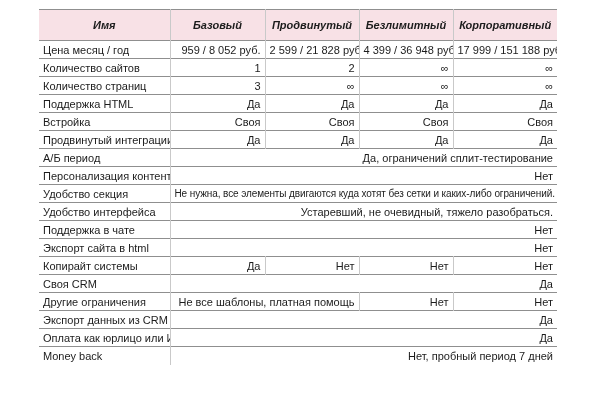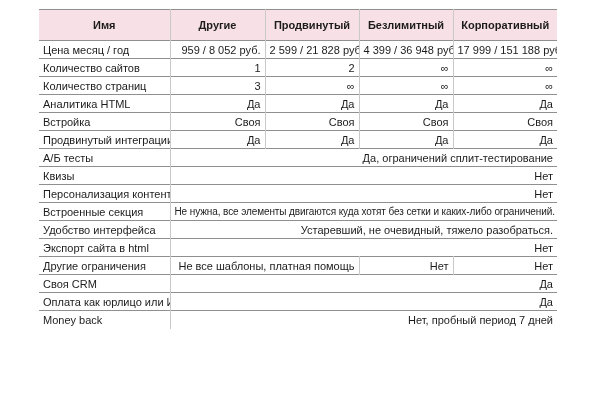--- a/index.html
+++ b/index.html
@@ -34,21 +34,21 @@
     border-left: 1px solid var(--col-border);
     overflow: hidden;
     white-space: nowrap;
     padding: 1px 4px;
     vertical-align: middle;
   }
   table.pricing th:first-child,
   table.pricing td:first-child {
     border-left: none;
   }
-  thead tr { height: 31px; }
+  thead tr { height: 31px; font-style: italic; }
   tbody tr { height: 18px; }
   th.col-header {
     background: var(--header-bg);
     font-weight: bold;
     font-size: 11px;
     text-align: center;
   }
   td.value-cell {
     font-size: 11px;
     text-align: right;
@@ -71,21 +71,21 @@
     <colgroup>
       <col style="width:131px">
       <col style="width:95px">
       <col style="width:94px">
       <col style="width:94px">
       <col style="width:104px">
     </colgroup>
     <thead>
       <tr>
         <th class="col-header">Имя</th>
-        <th class="col-header">Другие</th>
+        <th class="col-header">Базовый</th>
         <th class="col-header">Продвинутый</th>
         <th class="col-header">Безлимитный</th>
         <th class="col-header">Корпоративный</th>
       </tr>
     </thead>
     <tbody id="table-body">
         <tr>
           <td class="label-cell">Цена месяц / год</td>
           <td class="value-cell">959 / 8 052 руб.</td>
           <td class="value-cell">2 599 / 21 828 руб.</td>
@@ -100,72 +100,83 @@
           <td class="value-cell">∞</td>
         </tr>
         <tr>
           <td class="label-cell">Количество страниц</td>
           <td class="value-cell">3</td>
           <td class="value-cell">∞</td>
           <td class="value-cell">∞</td>
           <td class="value-cell">∞</td>
         </tr>
         <tr>
-          <td class="label-cell">Аналитика HTML</td>
+          <td class="label-cell">Поддержка HTML</td>
           <td class="value-cell">Да</td>
           <td class="value-cell">Да</td>
           <td class="value-cell">Да</td>
           <td class="value-cell">Да</td>
         </tr>
         <tr>
           <td class="label-cell">Встройка</td>
           <td class="value-cell">Своя</td>
           <td class="value-cell">Своя</td>
           <td class="value-cell">Своя</td>
           <td class="value-cell">Своя</td>
         </tr>
         <tr>
           <td class="label-cell">Продвинутый интеграции</td>
           <td class="value-cell">Да</td>
           <td class="value-cell">Да</td>
           <td class="value-cell">Да</td>
           <td class="value-cell">Да</td>
         </tr>
         <tr>
-          <td class="label-cell">А/Б тесты</td>
+          <td class="label-cell">А/Б период</td>
           <td class="value-cell" colspan="4">Да, ограничений сплит-тестирование</td>
-        </tr>
-        <tr>
-          <td class="label-cell">Квизы</td>
-          <td class="value-cell" colspan="4">Нет</td>
         </tr>
         <tr>
           <td class="label-cell">Персонализация контента</td>
           <td class="value-cell" colspan="4">Нет</td>
         </tr>
         <tr>
-          <td class="label-cell">Встроенные секция</td>
+          <td class="label-cell">Удобство секция</td>
           <td class="value-cell long" colspan="4">Не нужна, все элементы двигаются куда хотят без сетки и каких-либо ограничений.</td>
         </tr>
         <tr>
           <td class="label-cell">Удобство интерфейса</td>
           <td class="value-cell" colspan="4">Устаревший, не очевидный, тяжело разобраться.</td>
         </tr>
         <tr>
+          <td class="label-cell">Поддержка в чате</td>
+          <td class="value-cell" colspan="4">Нет</td>
+        </tr>
+        <tr>
           <td class="label-cell">Экспорт сайта в html</td>
           <td class="value-cell" colspan="4">Нет</td>
+        </tr>
+        <tr>
+          <td class="label-cell">Копирайт системы</td>
+          <td class="value-cell">Да</td>
+          <td class="value-cell">Нет</td>
+          <td class="value-cell">Нет</td>
+          <td class="value-cell">Нет</td>
+        </tr>
+        <tr>
+          <td class="label-cell">Своя CRM</td>
+          <td class="value-cell" colspan="4">Да</td>
         </tr>
         <tr>
           <td class="label-cell">Другие ограничения</td>
           <td class="value-cell" colspan="2">Не все шаблоны, платная помощь</td>
           <td class="value-cell">Нет</td>
           <td class="value-cell">Нет</td>
         </tr>
         <tr>
-          <td class="label-cell">Своя CRM</td>
+          <td class="label-cell">Экспорт данных из CRM</td>
           <td class="value-cell" colspan="4">Да</td>
         </tr>
         <tr>
           <td class="label-cell">Оплата как юрлицо или ИП</td>
           <td class="value-cell" colspan="4">Да</td>
         </tr>
         <tr>
           <td class="label-cell">Money back</td>
           <td class="value-cell" colspan="4">Нет, пробный период 7 дней</td>
         </tr>

